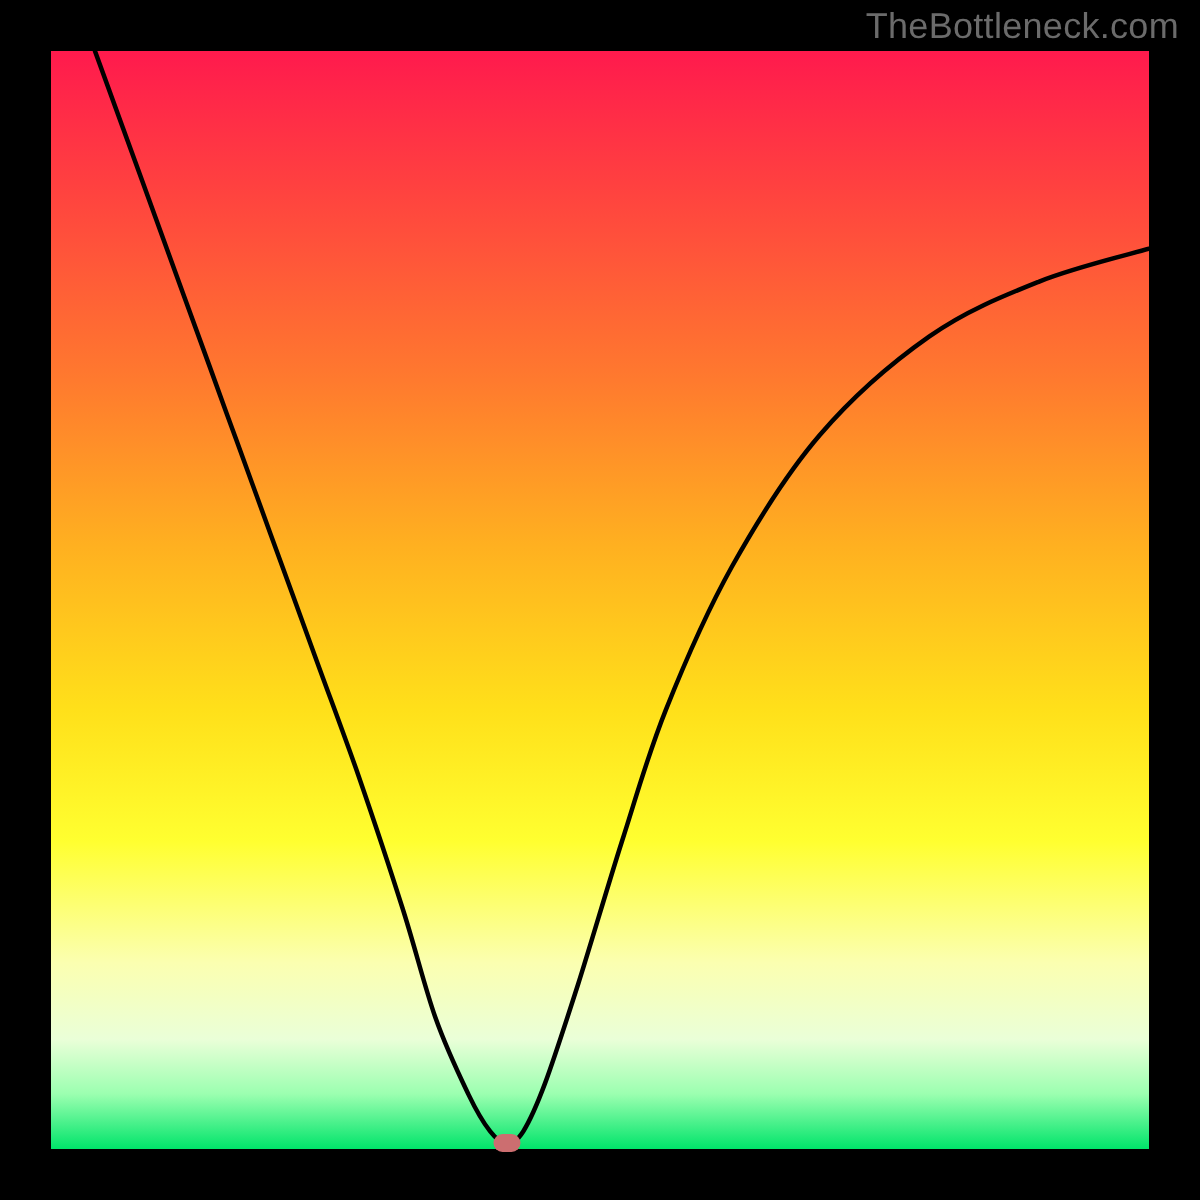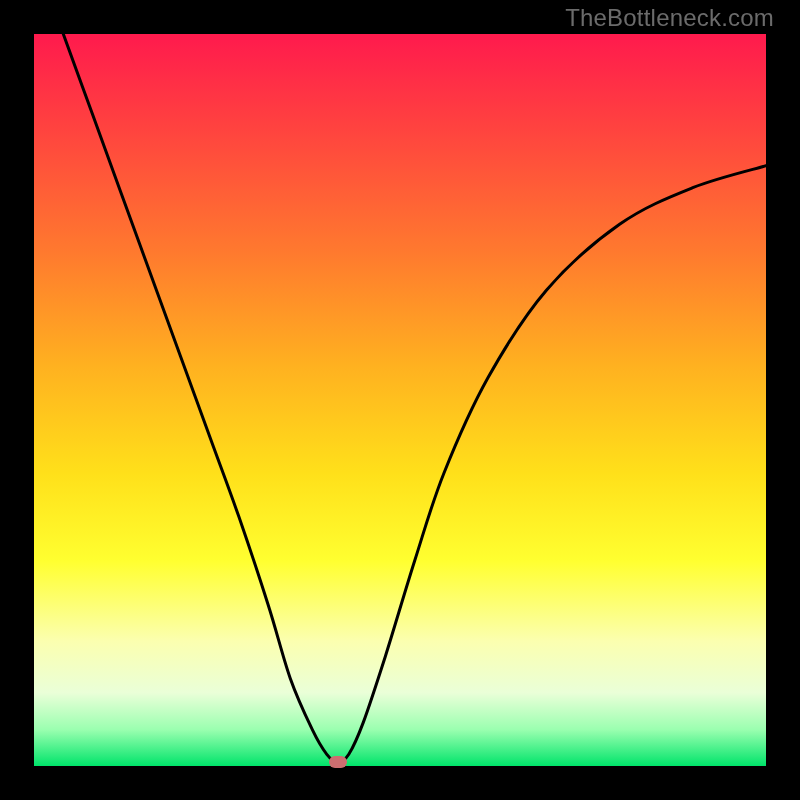--- a/index.html
+++ b/index.html
@@ -36,21 +36,21 @@
       #ffff30 72%,
       #fbffb0 83%,
       #eaffd8 90%,
       #9bffb0 95%,
       #00e46a 100%
     );
   }
   .watermark {
     position: absolute;
     top: 4px;
-    right: 26px;
+    right: 14px;
     color: #6b6b6b;
     font-size: 24px;
     font-weight: 500;
     letter-spacing: 0.2px;
     user-select: none;
   }
   svg.curve {
     position: absolute;
     left: 0;
     top: 0;

